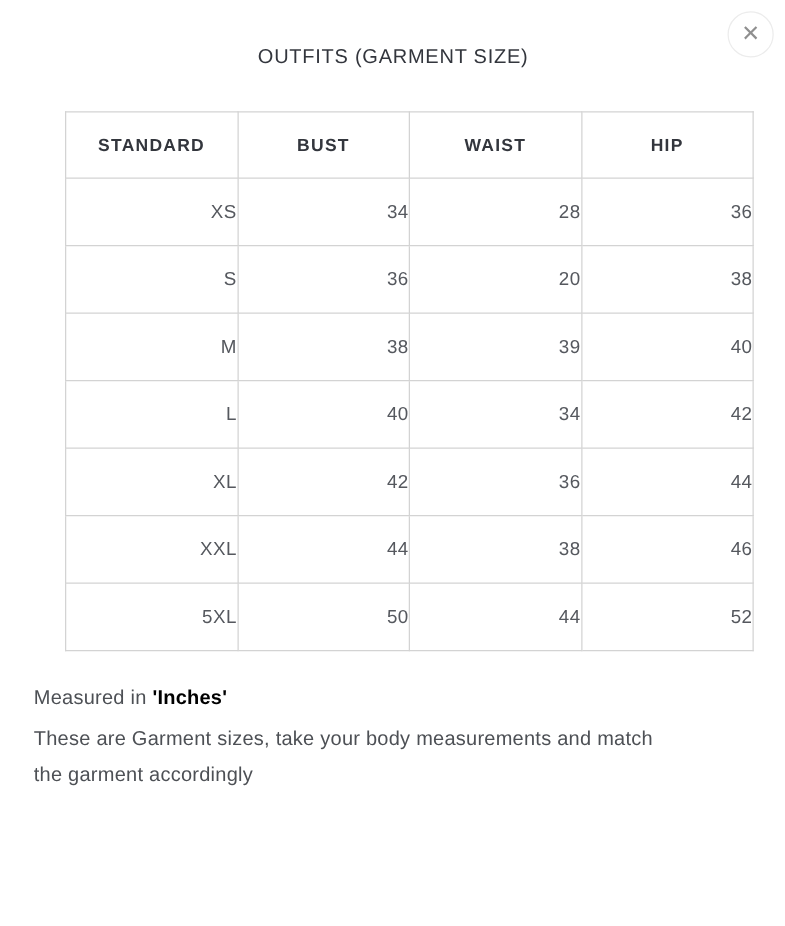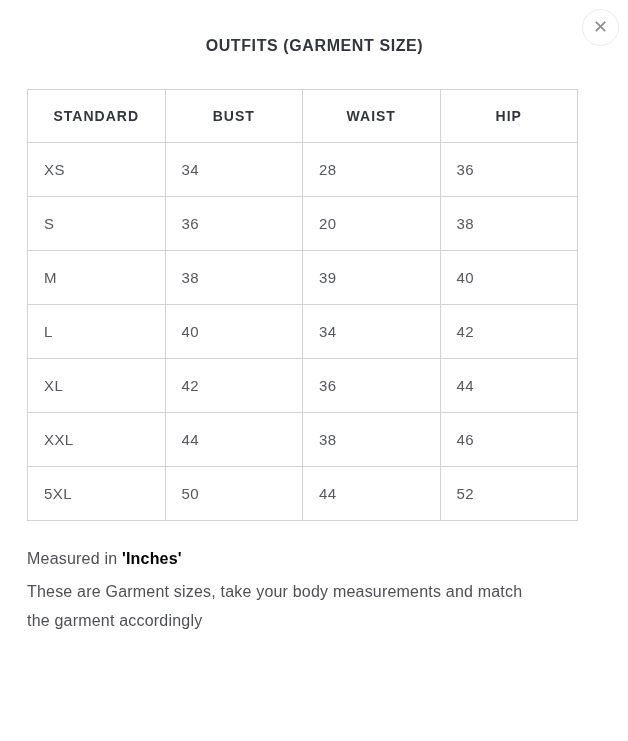--- a/index.html
+++ b/index.html
@@ -29,48 +29,49 @@
   .close-x {
     color: #8f8f8f;
     font-size: 18px;
     line-height: 1;
     font-weight: 400;
     transform: translateY(-1px);
   }
   .title {
     text-align: center;
     font-size: 16px;
-    font-weight: bold;
+    font-weight: normal;
     color: #33363d;
     letter-spacing: 0.6px;
     margin-top: 7px;
   }
   table.size-table {
     width: 551px;
     border-collapse: collapse;
     table-layout: fixed;
     margin-top: 34px;
+    margin-left: 25px;
   }
   table.size-table th {
     height: 53px;
     border: 1px solid #d3d3d3;
     font-size: 14px;
     font-weight: bold;
     color: #33363d;
     letter-spacing: 1px;
     text-align: center;
     vertical-align: middle;
   }
   table.size-table td {
     height: 54px;
     border: 1px solid #d3d3d3;
     font-size: 15px;
     color: #55585e;
     letter-spacing: 0.4px;
-    text-align: left;
+    text-align: right;
     vertical-align: middle;
     padding-left: 16px;
   }
   .footer {
     margin-top: 27px;
     font-size: 16px;
     color: #4d5055;
     letter-spacing: 0.2px;
   }
   .footer .measured-line {

